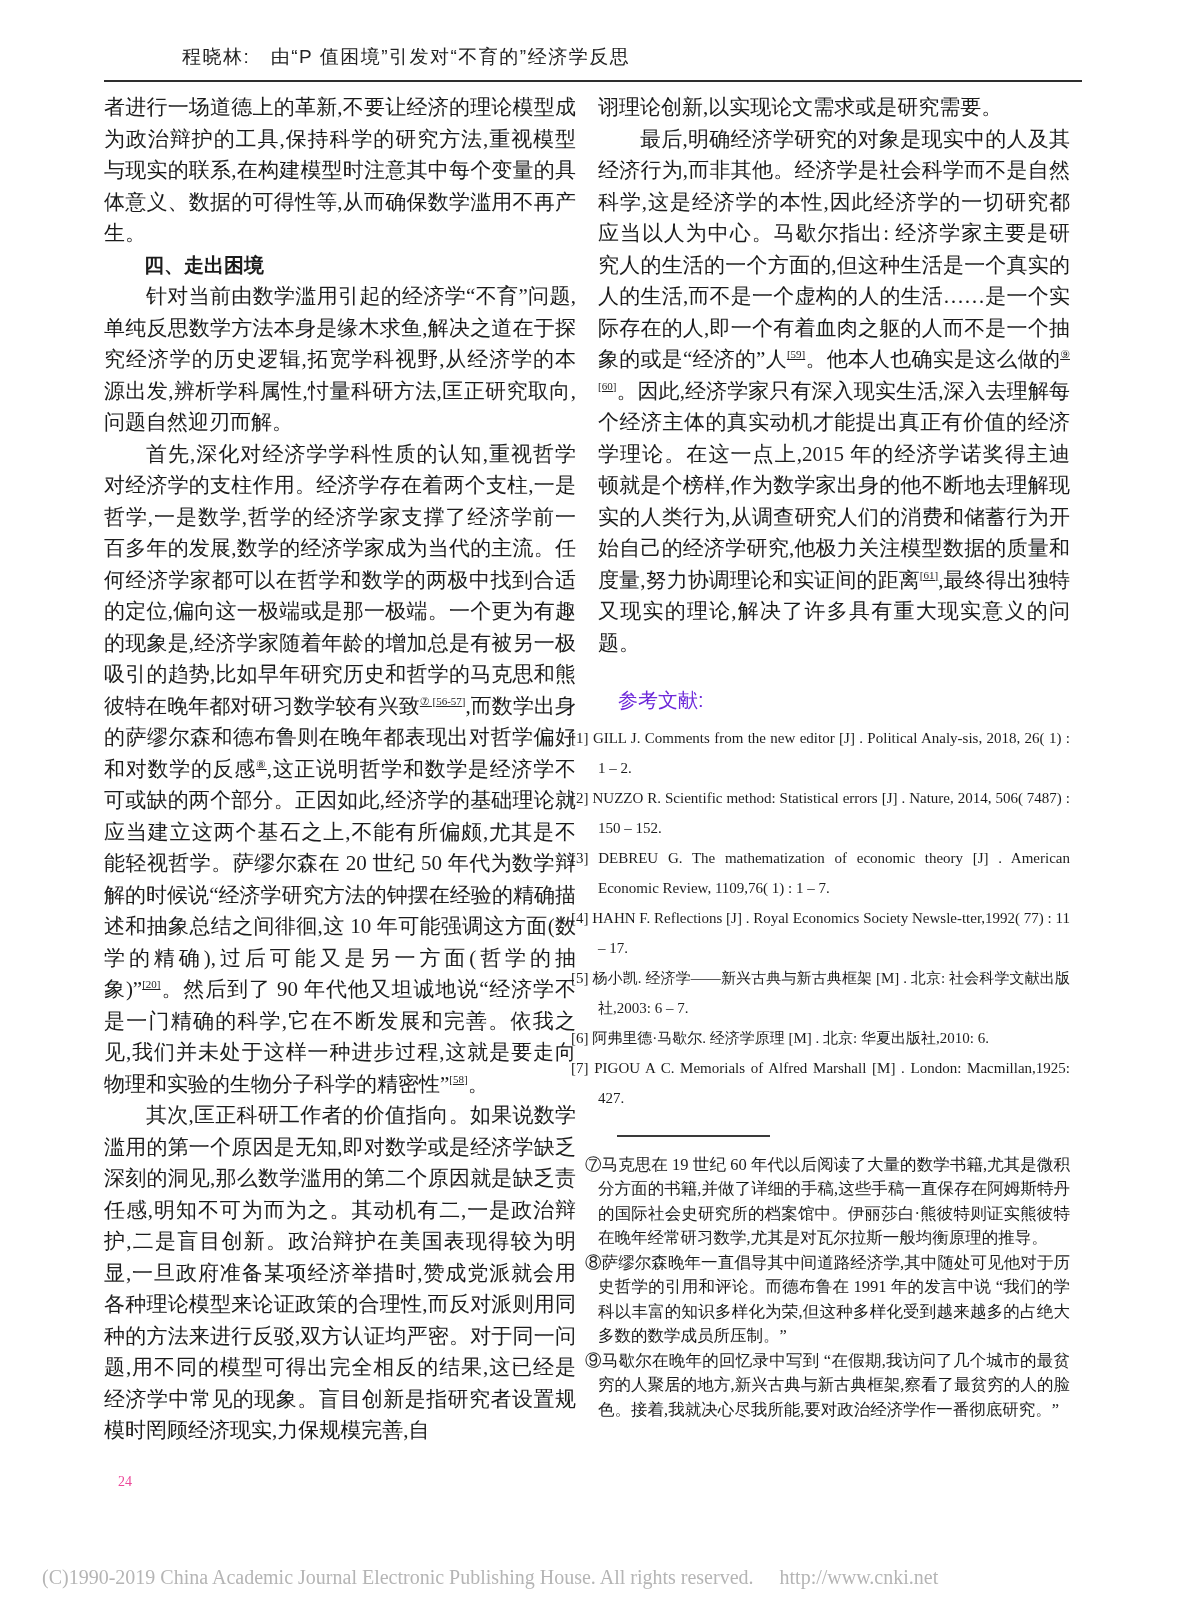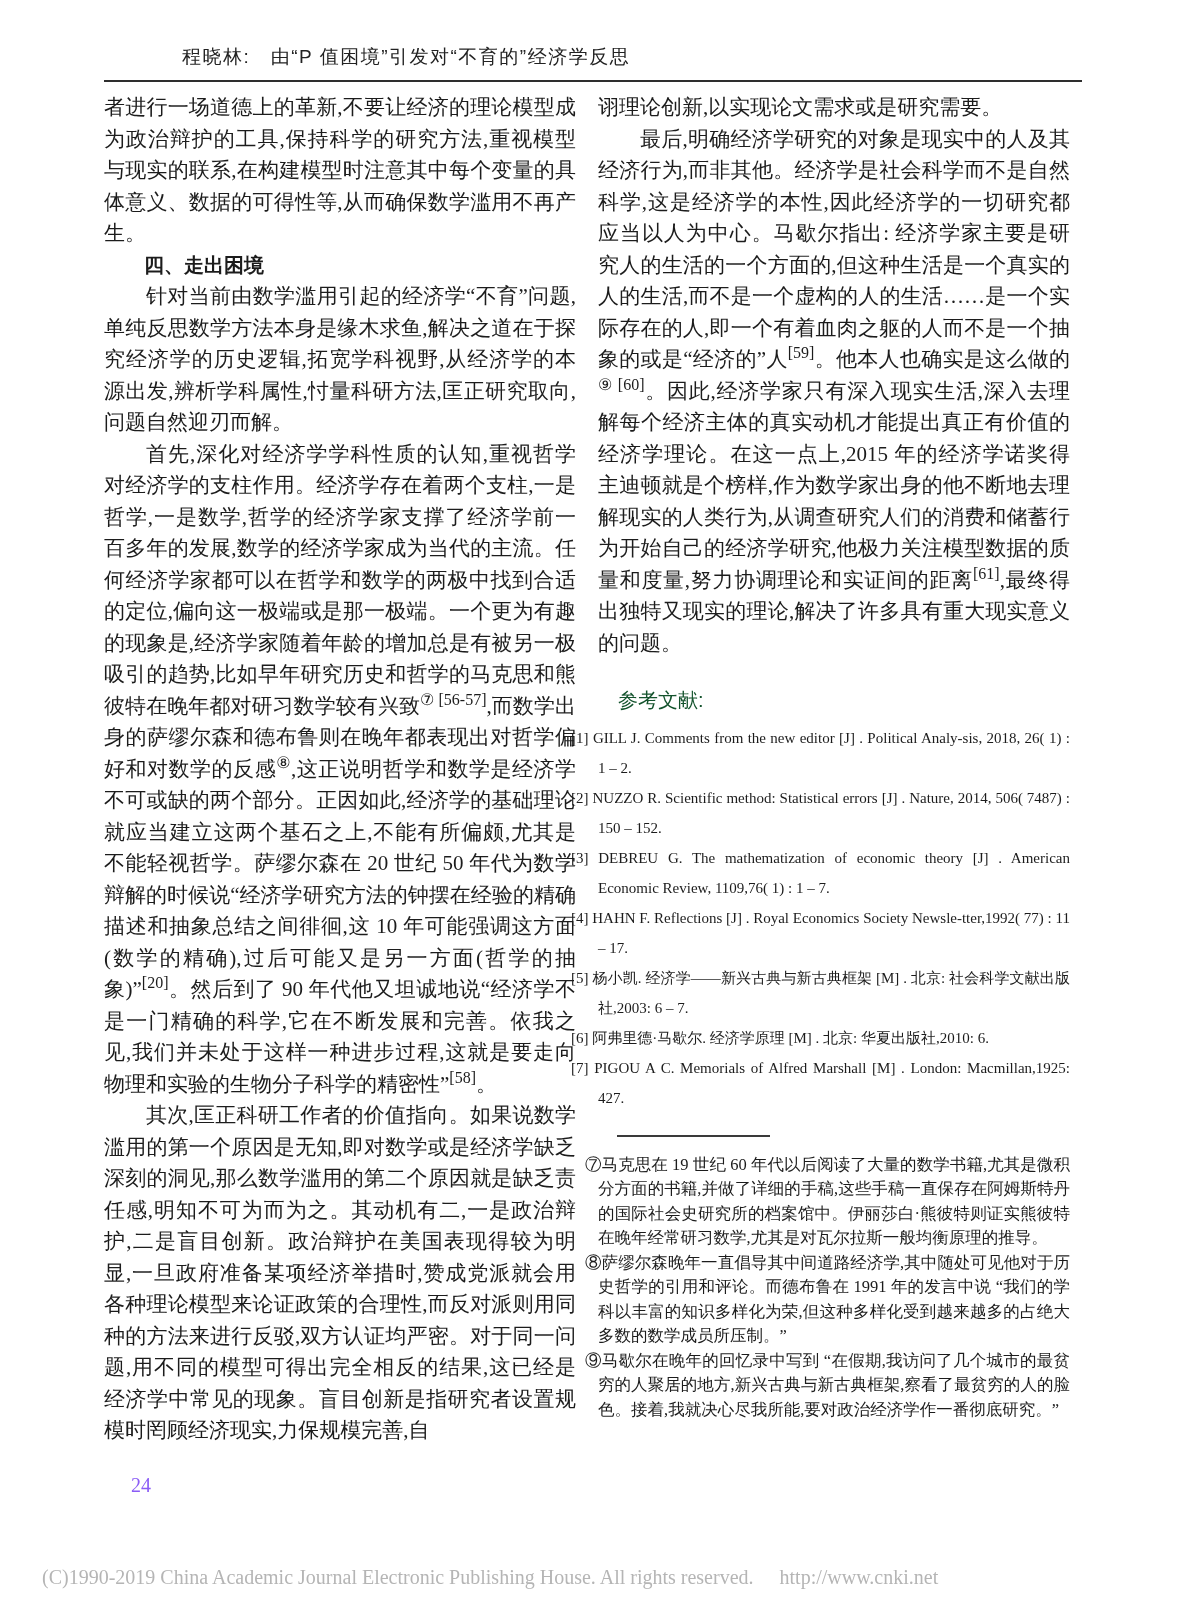--- a/index.html
+++ b/index.html
@@ -25,37 +25,37 @@
   }
   .col-left  { left:104px; }
   .col-right { left:598px; }
   .column p { margin:0; padding:0; }
   p.indent  { text-indent:2em; }
   p.heading {
     text-indent:2em; font-weight:bold;
     font-family:"Liberation Sans","DejaVu Sans",sans-serif;
     font-size:20px;
   }
-  sup { font-size:16px; line-height:0; vertical-align:super; }
+  sup { font-size:11px; line-height:0; vertical-align:super;text-decoration:underline; }
   .refs-heading {
     margin:26px 0 6px 20px; font-weight:normal;
     font-family:"Liberation Sans","DejaVu Sans",sans-serif;
-    font-size:20px; color:#14532d;
+    font-size:20px; color:#6d28d9;
   }
   .ref-list { font-size:15px; line-height:30px; }
   .ref-item { margin:0; padding-left:53px; text-indent:-27px; text-align:justify; }
   .footnote-rule {
     margin:22px 0 16px 19px; width:153px; height:0;
     border-top:2px solid #3a3a3a;
   }
   .footnotes { font-size:16.5px; line-height:24.5px; }
   .fn-item { margin:0; padding-left:30px; text-indent:-13px; text-align:justify; }
   .page-num {
     position:absolute; left:118px; top:1474px;
-    font-size:20px; color:#8b5cf6;margin-left:13px;
+    font-size:14px; color:#ec4899;
   }
   .footer {
     position:absolute; left:42px; top:1566px; width:1100px;
     font-size:20px; color:#b5b5b5; white-space:nowrap;
   }
   .footer .url { margin-left:26px; }
 </style>
 </head>
 <body>
 

